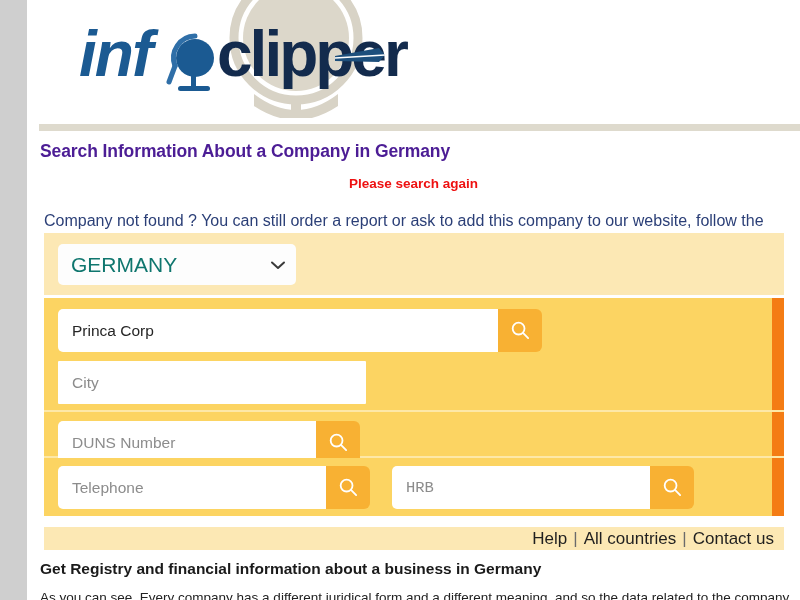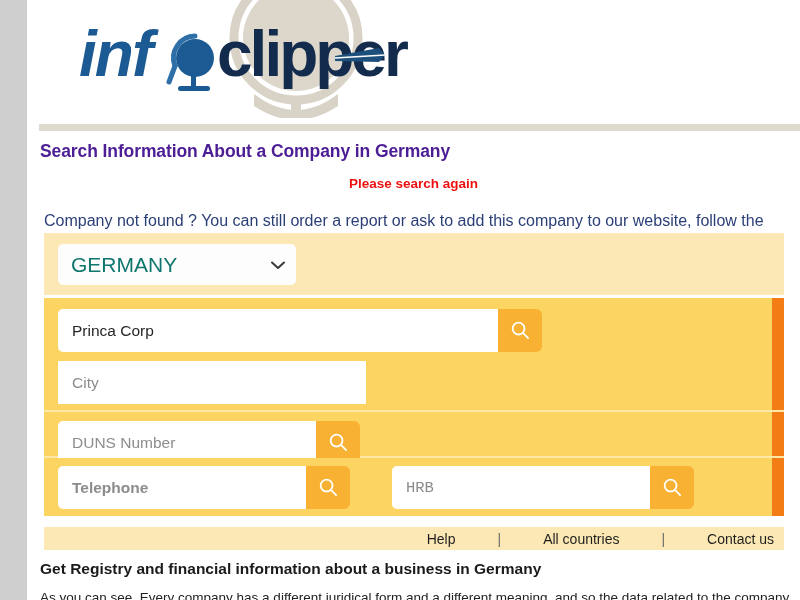--- a/index.html
+++ b/index.html
@@ -207,40 +207,39 @@
   .f-company  { left: 14px; top: 11px; }
   .f-company input { width: 440px; }
 
   .f-city     { left: 14px; top: 63px; }
   .f-city input { width: 308px; border-radius: 1px; }
 
   .f-duns     { left: 14px; top: 9px; }
   .f-duns input { width: 258px; }
 
   .f-phone    { left: 14px; top: 8px; }
-  .f-phone input { width: 248px; font-weight: bold; }
+  .f-phone input { width: 268px; }
 
   .f-hrb      { left: 348px; top: 8px; }
   .f-hrb input { width: 258px; font-family: Liberation Mono, monospace; }
 
   
   .linkbar {
     position: absolute;
     left: 17px;
     top: 527px;
     width: 740px;
     height: 23px;
     background: #fce8b4;
     display: flex;
     align-items: center;
     justify-content: flex-end;
     padding-right: 10px;
-    font-size: 14px;
+    font-size: 17px;
     color: #1f1f1f;
-    gap: 36px;
   }
   .linkbar a {
     color: #1f1f1f;
     text-decoration: none;
     white-space: nowrap;
   }
   .linkbar .sep { margin: 0 6px; color: #6b6b6b; }
 
   
   .section-title {

